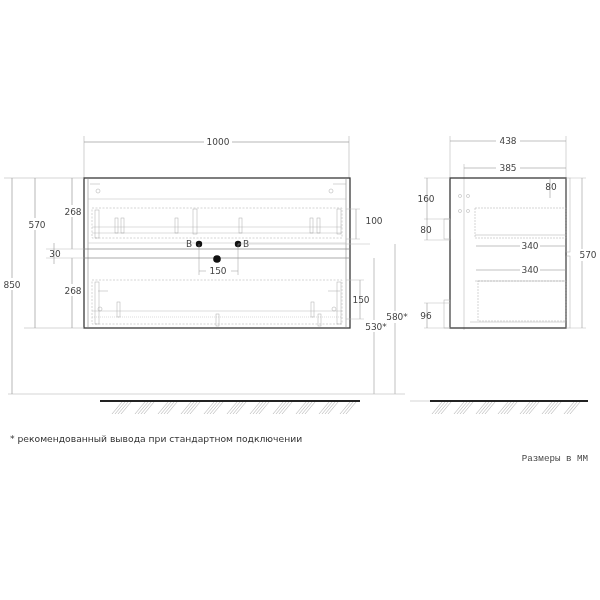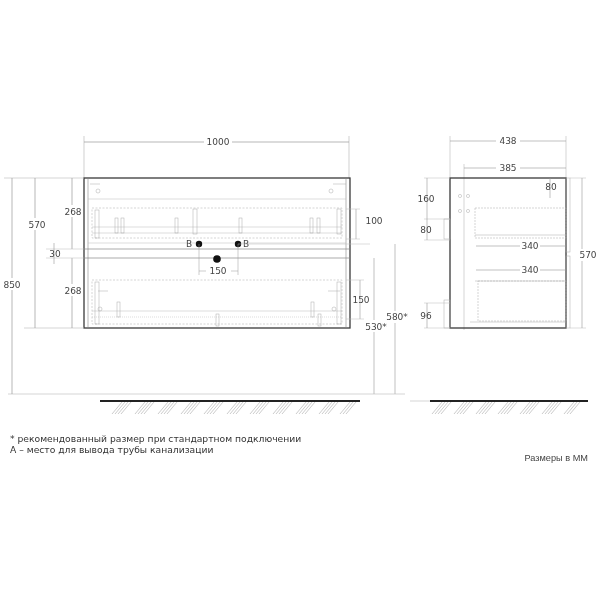--- a/index.html
+++ b/index.html
@@ -4,21 +4,21 @@
 <style>
   html, body { margin: 0; padding: 0; background: #ffffff; }
   body { width: 600px; height: 600px; position: relative; overflow: hidden;
          font-family: "Liberation Sans", sans-serif; color: #333; }
   svg { position: absolute; left: 0; top: 0; }
   .dim { font-family: "DejaVu Sans", sans-serif; font-size: 9px; fill: #444; }
   .note { position: absolute; font-size: 9.2px; color: #333; line-height: 11px;
           font-family: "DejaVu Sans", sans-serif; white-space: nowrap; }
   .notes { left: 10px; top: 433px; }
   .units { right: 12px; top: 453px; position: absolute; font-size: 9.2px; color: #444;
-           font-family: Liberation Sans, sans-serif; }
+           font-family: Liberation Mono, monospace; }
 </style>
 </head>
 <body>
 
 <svg width="600" height="600" viewBox="0 0 600 600">
 
   <g>
 
     <line x1="84" y1="136" x2="84" y2="178" stroke="#bbb" stroke-width="0.7"></line>
     <line x1="349" y1="136" x2="349" y2="178" stroke="#bbb" stroke-width="0.7"></line>
@@ -248,16 +248,15 @@
         <line x1="548" y1="414" x2="558" y2="402"></line>
         <line x1="551" y1="414" x2="561" y2="402"></line>
       <line x1="564" y1="414" x2="574" y2="402"></line>
         <line x1="567" y1="414" x2="577" y2="402"></line>
         <line x1="570" y1="414" x2="580" y2="402"></line>
     </g>
   </g>
 </svg>
 
 <div class="note notes">
-  <div>* рекомендованный размер при стандартном подключении</div>
-  <div>A – место для вывода трубы канализации</div>
+  <div>* рекомендованный вывода при стандартном подключении</div>
 </div>
 <div class="units">Размеры в ММ</div>
 
 </body></html>

